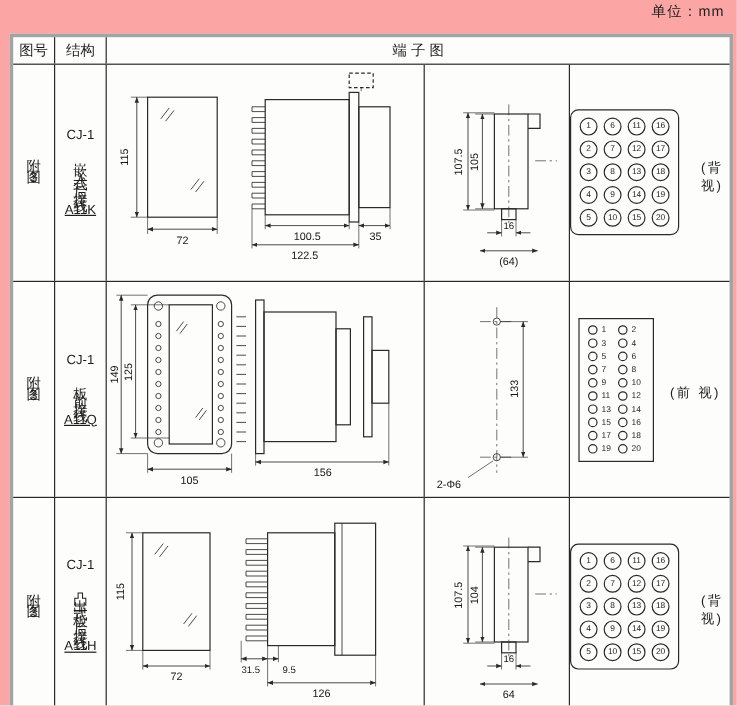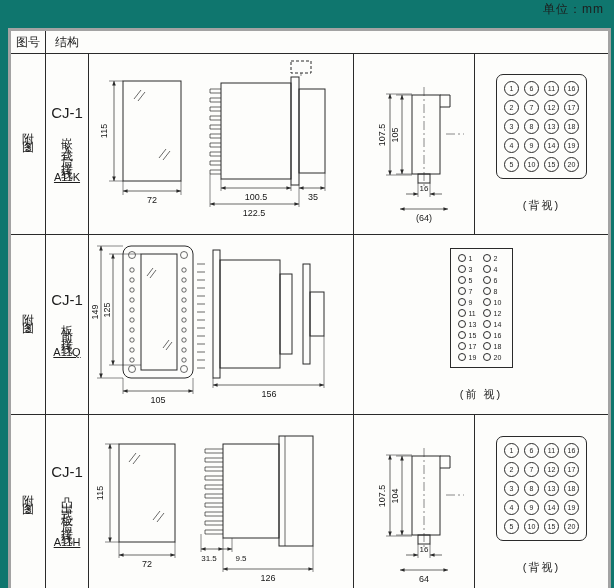--- a/index.html
+++ b/index.html
@@ -1,49 +1,49 @@
 <!DOCTYPE html>
 <html><head>
 <meta charset="utf-8">
 <style>
   html,body{margin:0;padding:0;background:#e8e8e4;}
   body{font-family:"Liberation Sans","DejaVu Sans",sans-serif;color:#1d1d1d;}
-  .page{position:relative;width:614px;height:588px;background:#0f766e;overflow:hidden;}
+  .page{position:relative;width:614px;height:588px;background:#fca5a5;overflow:hidden;}
   .unit{position:absolute;top:1px;right:10px;font-size:12px;letter-spacing:1px;}
   .tbl{position:absolute;left:8px;top:28px;width:597px;height:564px;border:3px solid #a3a3a3;
        display:flex;flex-direction:column;background:#fdfdfb;}
   .hrow{display:flex;height:22px;border-bottom:1px solid #2a2a2a;flex:none;}
   .brow{display:flex;flex:1;border-bottom:1px solid #2a2a2a;min-height:0;}
   .brow:last-child{border-bottom:none;}
   .cell{border-right:1px solid #2a2a2a;display:flex;align-items:center;justify-content:center;
         position:relative;overflow:hidden;}
   .cell:last-child{border-right:none;}
   .c1{width:34px;flex:none;}
   .c2{width:42px;flex:none;}
   .c3{width:264px;flex:none;}
   .c4{width:120px;flex:none;}
   .c5{flex:1;}
   .hcell{font-size:12px;}
   .vtext{writing-mode:vertical-rl;text-orientation:upright;letter-spacing:6px;line-height:1;
          font-size:12px;}
   .figtext{letter-spacing:9px;}
   .structure{display:flex;flex-direction:column;align-items:center;gap:7px;}
-  .model{font-size:15px;}
+  .model{font-size:11px;}
   .code{font-size:11px;text-decoration:underline;}
   
   .obj{fill:none;stroke:#2a2a2a;stroke-width:1;}
   .thin{fill:none;stroke:#2a2a2a;stroke-width:0.7;}
   .ext{stroke:#2a2a2a;stroke-width:0.55;}
   .dim{stroke:#2a2a2a;stroke-width:0.7;}
   .cl{stroke:#2a2a2a;stroke-width:0.55;stroke-dasharray:9 3 2 3;fill:none;}
   .dash{stroke-dasharray:3 2;}
   .dt{font:9px "Liberation Sans",sans-serif;fill:#161616;}
   .dts{font:8px "Liberation Sans",sans-serif;fill:#161616;}
   
-  .termwrap{display:flex;flex-direction:column;align-items:center;gap:13px;}
+  .termwrap{display:flex;flex-direction:row;align-items:center;gap:13px;}
   .termgrid{border:1px solid #2a2a2a;border-radius:7px;padding:6px 7px;display:flex;
             flex-direction:column;gap:4px;background:#fdfdfb;}
   .trow{display:flex;gap:5px;}
   .tcirc{width:13px;height:13px;border:1px solid #2a2a2a;border-radius:50%;font-size:7px;
          display:flex;align-items:center;justify-content:center;flex:none;}
   .termstrip{border:1px solid #2a2a2a;padding:5px 7px;display:flex;flex-direction:column;gap:2px;
              background:#fdfdfb;}
   .prow{display:flex;align-items:center;gap:3px;height:9px;}
   .pcirc{width:8px;height:8px;border:1px solid #2a2a2a;border-radius:50%;flex:none;box-sizing:border-box;}
   .pnum{font-size:7px;width:11px;text-align:left;}
@@ -61,20 +61,21 @@
 </svg>
 
 <div class="page">
   <div class="unit">单位：mm</div>
 
   <div class="tbl">
 
     <div class="hrow">
       <div class="cell c1 hcell">图号</div>
       <div class="cell c2 hcell">结构</div>
+      <div class="cell c5 hcell">端 子 图</div>
     </div>
 
     <div class="brow">
       <div class="cell c1">
           <div class="vtext figtext">附图3</div>
         </div>
       <div class="cell c2">
         <div class="structure">
           <div class="model">CJ-1</div>
           <div class="vtext">嵌入式后接线</div>
@@ -223,20 +224,34 @@
           <rect class="obj" x="124" y="14" width="7" height="128"></rect>
           <rect class="obj" x="131" y="24" width="60" height="108"></rect>
           <rect class="obj" x="191" y="38" width="12" height="80"></rect>
           <rect class="obj" x="214" y="28" width="7" height="100"></rect>
           <rect class="obj" x="221" y="56" width="14" height="44"></rect>
           <path class="ext" fill="none" d="M124,142 V152 M235,100 V152"></path>
           <line class="dim" x1="124" y1="149" x2="235" y2="149" marker-start="url(#arw)" marker-end="url(#arw)"></line>
           <text class="dt" x="180" y="161" text-anchor="middle">156</text>
         </svg>
       </div>
+      <div class="cell c4">
+        <svg width="120" height="178" viewBox="0 0 120 178">
+          <line class="cl" x1="60" y1="20" x2="60" y2="158"></line>
+          <line class="cl" x1="46" y1="32" x2="74" y2="32"></line>
+          <line class="cl" x1="46" y1="145" x2="74" y2="145"></line>
+          <circle class="thin" cx="60" cy="32" r="3"></circle>
+          <circle class="thin" cx="60" cy="145" r="3"></circle>
+          <path class="ext" fill="none" d="M63,32 H86 M63,145 H86"></path>
+          <line class="dim" x1="82" y1="32" x2="82" y2="145" marker-start="url(#arw)" marker-end="url(#arw)"></line>
+          <text class="dt" transform="translate(78,88) rotate(-90)" text-anchor="middle">133</text>
+          <line class="ext" x1="36" y1="162" x2="57" y2="148"></line>
+          <text class="dt" x="10" y="171">2-Φ6</text>
+        </svg>
+      </div>
       <div class="cell c5">
         <div class="termwrap">
           <div class="termstrip">
               <div class="prow">
                 <span class="pcirc"></span>
                 <span class="pnum">1</span>
                 <span class="pcirc"></span>
                 <span class="pnum">2</span>
               </div>
               <div class="prow">

